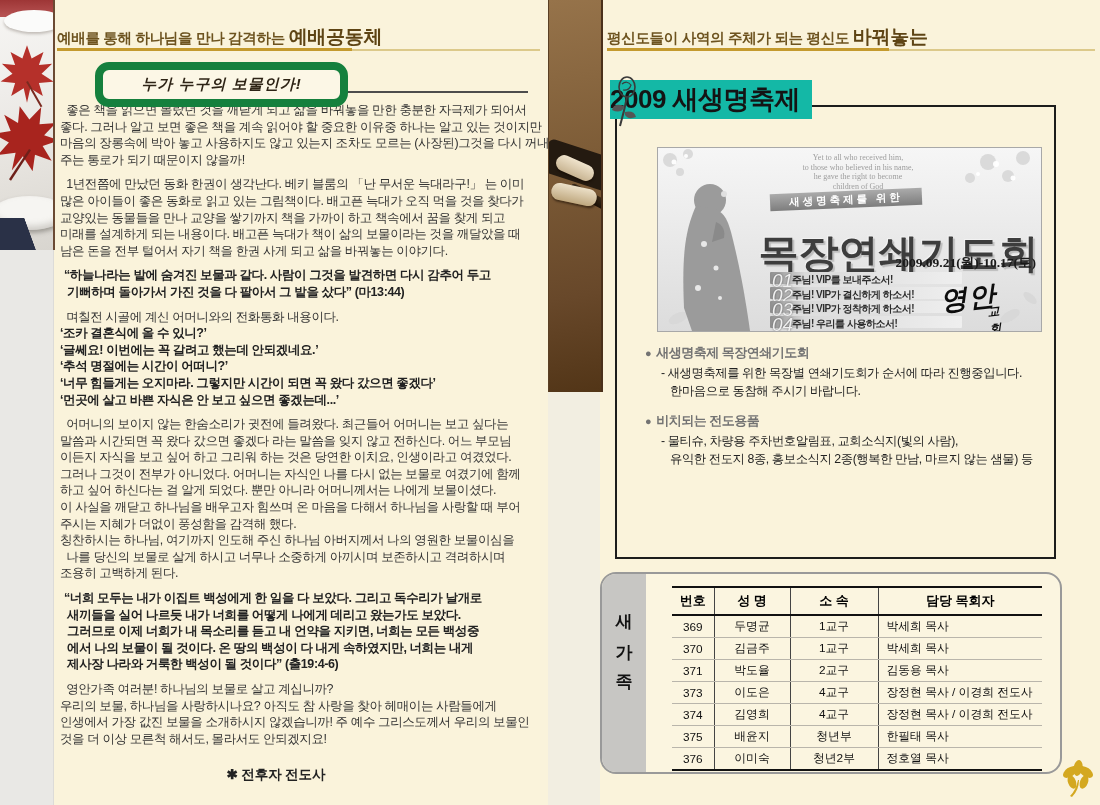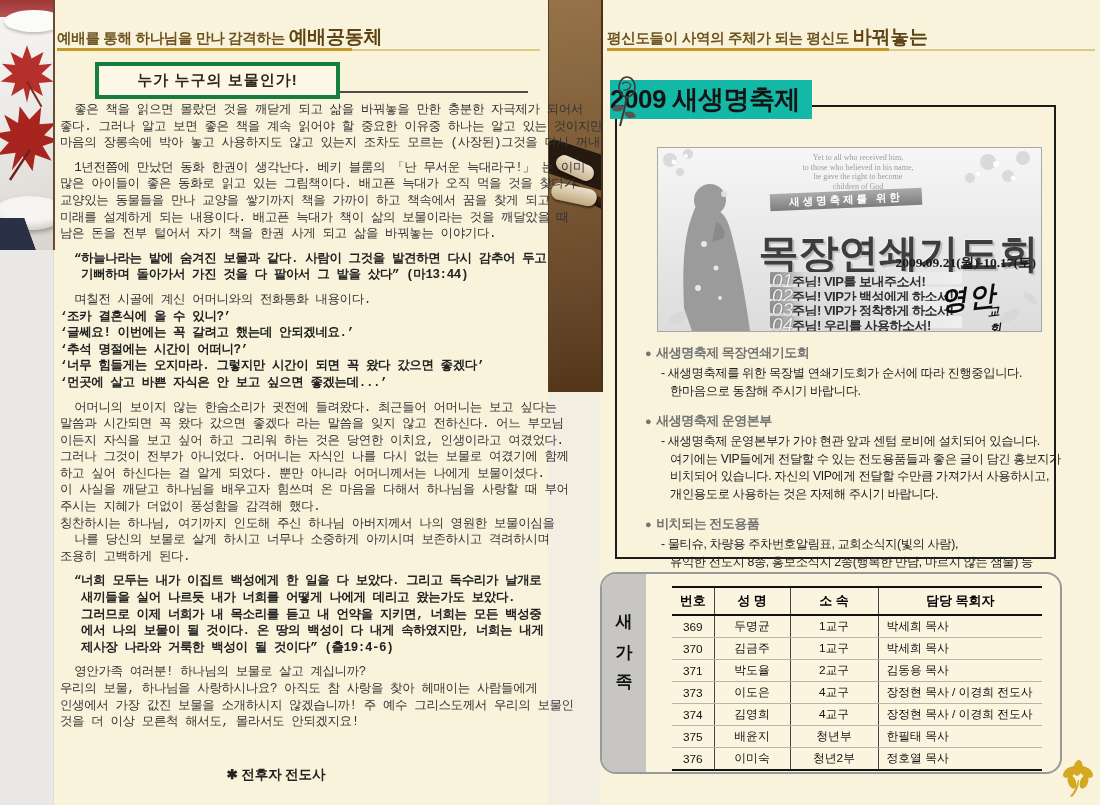--- a/index.html
+++ b/index.html
@@ -27,28 +27,28 @@
   .spine-shaft{left:18px;top:196px;width:60px;height:10px;background:linear-gradient(#3a2a18,#1d1208);transform:rotate(28deg);border-radius:4px;}
   .spine-light{left:548px;top:392px;width:52px;height:413px;background:#f2eee1;}
 
   
   .page-header{font-size:14.5px;font-weight:bold;color:#6d531f;letter-spacing:-0.3px;}
   .page-header .hdr-em{font-size:19px;font-weight:900;color:#5e4414;}
   .uline-dark{height:3px;background:#C49A2E;}
   .uline-light{height:2px;background:#DCC98A;}
 
   
-  .title-box{left:95px;top:62px;width:237px;height:29px;border:4px solid #15803d;border-radius:0;
+  .title-box{left:95px;top:62px;width:237px;height:29px;border:8px solid #15803d;border-radius:14px;
     background:#FCF7E6;display:flex;align-items:center;justify-content:center;z-index:3;
-    font-size:15px;font-weight:bold;color:#2e2416;letter-spacing:1px;}
+    font-size:15px;font-weight:bold;color:#2e2416;letter-spacing:1px;font-style:italic;}
   .title-rule{left:95px;top:91px;width:433px;height:2px;background:#4c4c4c;}
-  .article{left:60px;top:102px;width:486px;font-family:Liberation Mono, monospace;color:#333;}
+  .article{left:60px;top:102px;width:486px;font-family:Liberation Sans, sans-serif;color:#333;}
   .tblock{margin-bottom:8px;}
   .tline{font-size:12.5px;line-height:16.6px;white-space:pre;letter-spacing:-0.4px;}
-  .tblock.quote .tline{font-weight:bold;color:#222;margin-left:14px;}
+  .tblock.quote .tline{font-weight:bold;color:#222;margin-left:4px;}
   .tblock.dialog{margin-top:-8px;}
   .tblock.dialog .tline{font-weight:bold;color:#222;}
   .signature{left:60px;top:766px;width:432px;text-align:center;font-family:"Liberation Serif",serif;
     font-size:13.5px;font-weight:bold;color:#222;}
 
   
   .section-title-wrap{left:610px;top:80px;z-index:3;background:#14b8a6;padding:2px 12px 2px 0;}
   .section-title{font-size:26px;font-weight:900;color:#141414;letter-spacing:-0.5px;
      font-family:"Liberation Sans",sans-serif;}
   .frame-box{left:615px;top:105px;width:437px;height:450px;border:2px solid #1c1c1c;}
@@ -64,21 +64,21 @@
   .poster-title{position:absolute;left:98px;top:78px;width:285px;text-align:center;
     font-size:40px;font-weight:900;color:#3d3d3d;letter-spacing:0px;
     text-shadow:2px 2px 1px #bdbdbd, -1px -1px 0 #f2f2f2;}
   .poster-date{position:absolute;left:150px;top:106px;width:228px;text-align:right;
     font-family:"Liberation Serif",serif;font-size:13.5px;font-weight:bold;color:#1a1a1a;}
   .prayer-list{position:absolute;left:112px;top:124px;width:200px;}
   .prayer-bar{position:relative;width:192px;height:12px;margin-bottom:2.5px;
     background:linear-gradient(90deg,#8f8f8f,#d9d9d9 18%,#efefef);border-radius:1px;}
   .prayer-no{position:absolute;left:2px;top:-2px;font-size:19px;font-weight:normal;font-style:italic;
     color:#f0f0f0;text-shadow:0 0 2px #555;}
-  .prayer-text{position:absolute;left:22px;top:1px;font-size:13px;font-weight:bold;color:#2e2e2e;letter-spacing:-0.5px;}
+  .prayer-text{position:absolute;left:22px;top:1px;font-size:10px;font-weight:bold;color:#2e2e2e;letter-spacing:-0.5px;}
   .poster-logo{position:absolute;left:282px;top:132px;transform:rotate(-6deg);
     font-family:"Liberation Serif",serif;font-style:italic;font-weight:bold;color:#0d0d0d;}
   .logo-main{font-size:27px;letter-spacing:1px;}
   .logo-sub{position:absolute;left:46px;top:26px;font-size:12px;}
 
   
   .bullets{left:645px;top:341px;width:398px;}
   .bullet-block{margin-bottom:9px;}
   .bullet-title{font-size:13px;font-weight:bold;color:#737373;letter-spacing:-0.5px;line-height:24px;}
   .bullet-title .dot{font-size:11px;margin-right:5px;}
@@ -141,20 +141,21 @@
 
   <div class="abs title-rule"></div>
   <div class="abs title-box">
     <span>누가 누구의 보물인가!</span>
   </div>
   <div class="abs article">
       <div class="tblock normal">
         <div class="tline">  좋은 책을 읽으면 몰랐던 것을 깨닫게 되고 삶을 바꿔놓을 만한 충분한 자극제가 되어서</div>
         <div class="tline">좋다. 그러나 알고 보면 좋은 책을 계속 읽어야 할 중요한 이유중 하나는 알고 있는 것이지만</div>
         <div class="tline">마음의 장롱속에 박아 놓고 사용하지도 않고 있는지 조차도 모르는 (사장된)그것을 다시 꺼내</div>
+        <div class="tline">주는 통로가 되기 때문이지 않을까!</div>
       </div>
       <div class="tblock normal">
         <div class="tline">  1년전쯤에 만났던 동화 한권이 생각난다. 베키 블룸의 「난 무서운 늑대라구!」 는 이미</div>
         <div class="tline">많은 아이들이 좋은 동화로 읽고 있는 그림책이다. 배고픈 늑대가 오직 먹을 것을 찾다가</div>
         <div class="tline">교양있는 동물들을 만나 교양을 쌓기까지 책을 가까이 하고 책속에서 꿈을 찾게 되고</div>
         <div class="tline">미래를 설계하게 되는 내용이다. 배고픈 늑대가 책이 삶의 보물이라는 것을 깨달았을 때</div>
         <div class="tline">남은 돈을 전부 털어서 자기 책을 한권 사게 되고 삶을 바꿔놓는 이야기다.</div>
       </div>
       <div class="tblock quote">
         <div class="tline">“하늘나라는 밭에 숨겨진 보물과 같다. 사람이 그것을 발견하면 다시 감추어 두고</div>
@@ -264,21 +265,21 @@
     <div class="poster-ribbon">새생명축제를 위한</div>
     <div class="poster-title">목장연쇄기도회</div>
     <div class="poster-date">2009.09.21(월)-10.17(토)</div>
     <div class="prayer-list">
         <div class="prayer-bar">
           <span class="prayer-no">01</span>
           <span class="prayer-text">주님! VIP를 보내주소서!</span>
         </div>
         <div class="prayer-bar">
           <span class="prayer-no">02</span>
-          <span class="prayer-text">주님! VIP가 백성에게 하소서!</span>
+          <span class="prayer-text">주님! VIP가 결신하게 하소서!</span>
         </div>
         <div class="prayer-bar">
           <span class="prayer-no">03</span>
           <span class="prayer-text">주님! VIP가 정착하게 하소서!</span>
         </div>
         <div class="prayer-bar">
           <span class="prayer-no">04</span>
           <span class="prayer-text">주님! 우리를 사용하소서!</span>
         </div>
       </div>
@@ -286,27 +287,20 @@
       <span class="logo-main">영안</span>
       <span class="logo-sub">교회</span>
     </div>
   </div>
 
   <div class="abs bullets">
       <div class="bullet-block">
         <div class="bullet-title"><span class="dot">●</span><span>새생명축제 목장연쇄기도회</span></div>
         <div class="bline">- 새생명축제를 위한 목장별 연쇄기도회가 순서에 따라 진행중입니다.</div>
         <div class="bline">   한마음으로 동참해 주시기 바랍니다.</div>
-      </div>
-      <div class="bullet-block">
-        <div class="bullet-title"><span class="dot">●</span><span>새생명축제 운영본부</span></div>
-        <div class="bline">- 새생명축제 운영본부가 가야 현관 앞과 센텀 로비에 설치되어 있습니다.</div>
-        <div class="bline">   여기에는 VIP들에게 전달할 수 있는 전도용품들과 좋은 글이 담긴 홍보지가</div>
-        <div class="bline">   비치되어 있습니다. 자신의 VIP에게 전달할 수만큼 가져가서 사용하시고,</div>
-        <div class="bline">   개인용도로 사용하는 것은 자제해 주시기 바랍니다.</div>
       </div>
       <div class="bullet-block">
         <div class="bullet-title"><span class="dot">●</span><span>비치되는 전도용품</span></div>
         <div class="bline">- 물티슈, 차량용 주차번호알림표, 교회소식지(빛의 사람),</div>
         <div class="bline">   유익한 전도지 8종, 홍보소식지 2종(행복한 만남, 마르지 않는 샘물) 등</div>
       </div>
     </div>
 
   <div class="abs nf-wrap">
     <div class="nf-tab">

